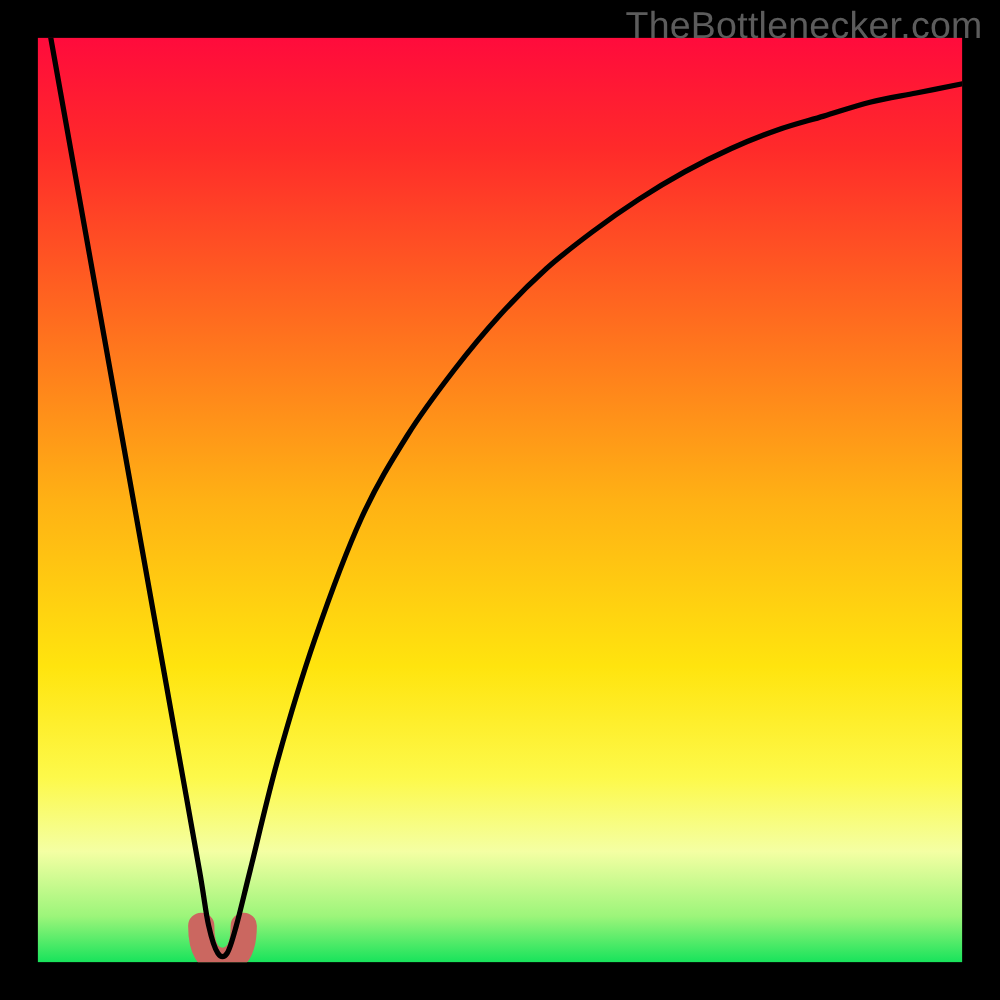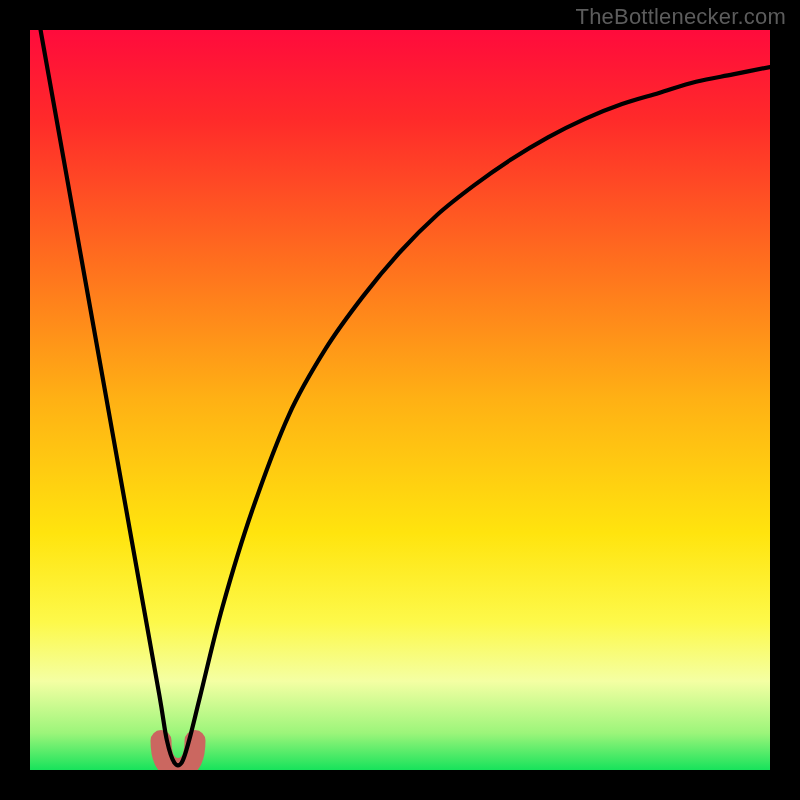--- a/index.html
+++ b/index.html
@@ -33,21 +33,21 @@
     inset: 0;
     width: 100%;
     height: 100%;
     pointer-events: none;
   }
   .watermark {
     position: absolute;
     top: 4px;
     right: 14px;
     color: #5c5c5c;
-    font-size: 22px;
+    font-size: 30px;
     font-weight: 500;
     letter-spacing: 0.2px;
   }
 </style>
 </head>
 <body>
 
 <div class="frame">
   <div class="plot-area">
     <svg class="gradient" viewBox="0 0 740 740" preserveAspectRatio="none">

